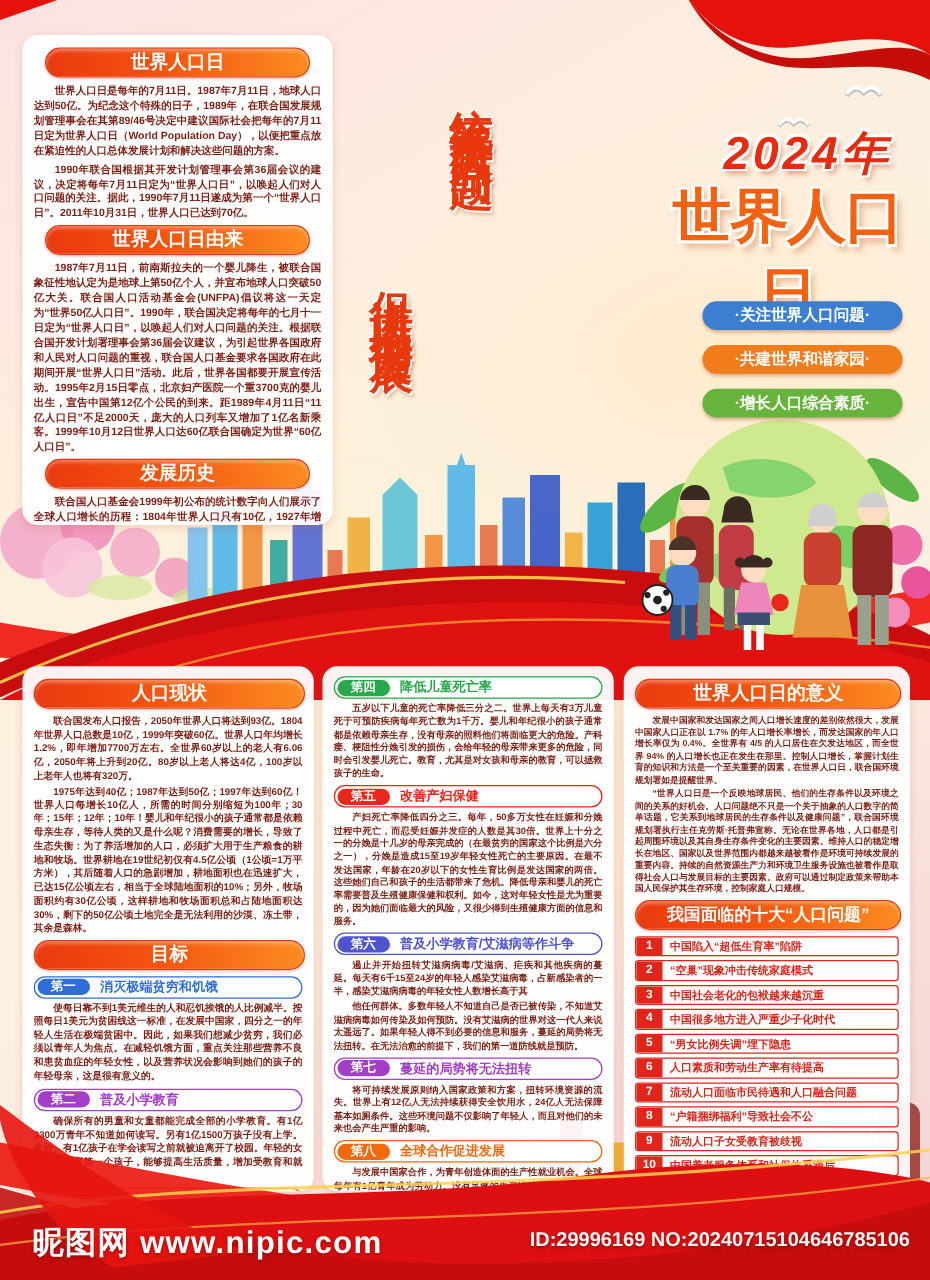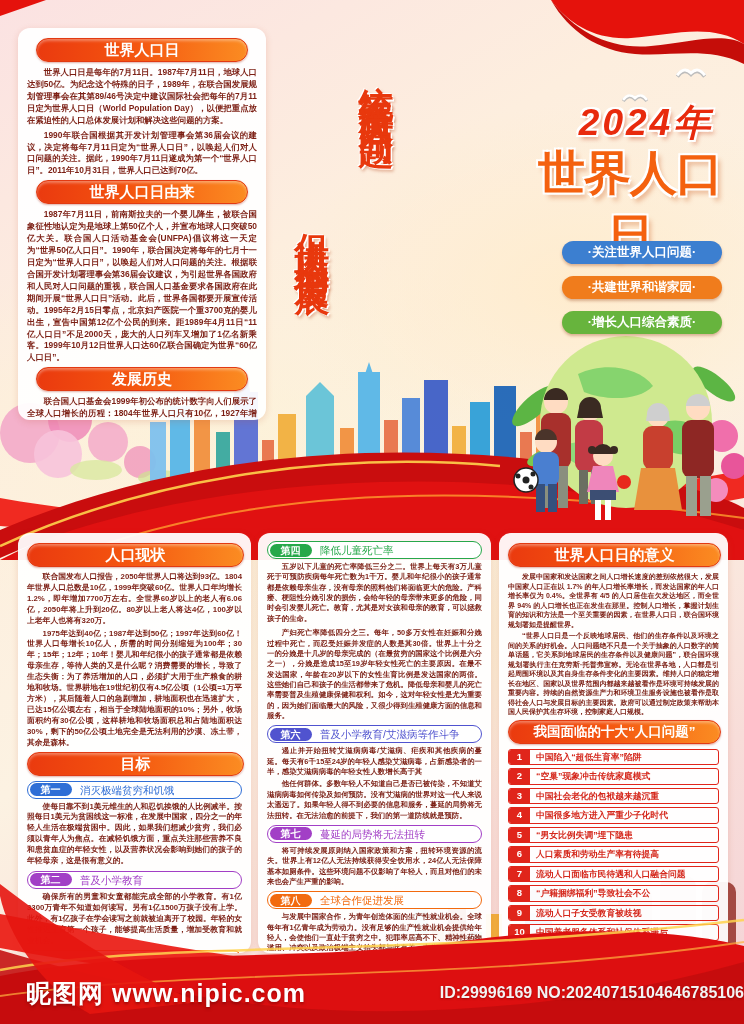--- a/index.html
+++ b/index.html
@@ -33,21 +33,21 @@
   #card2 .p{font-size:7.4px;line-height:1.4;margin-bottom:2px;}
   #card3 .p{font-size:7px;line-height:1.36;margin-bottom:2px;}
   
   .t-blue{--c:#2f6ed6;}.t-purple{--c:#a23fc6;}.t-orange{--c:#f26a0e;}
   .t-green{--c:#27a84a;}.t-red{--c:#e8281c;}.t-indigo{--c:#5053cf;}
   .goal{margin-top:4px;}
   .goal-head{display:flex;align-items:center;border:1.3px solid var(--c);border-radius:10px;
     height:16px;margin-bottom:3px;background:#fff;overflow:hidden;}
   .goal-num{flex:0 0 42px;background:var(--c);color:#fff;font-weight:bold;font-size:10px;
     text-align:center;line-height:13px;border-radius:8px;margin:1.5px;}
-  .goal-title{flex:1;color:var(--c);font-weight:normal;font-size:10.5px;line-height:16px;padding-left:7px;}
+  .goal-title{flex:1;color:var(--c);font-weight:bold;font-size:10.5px;line-height:16px;padding-left:7px;}
   
   .prob-row{display:flex;align-items:stretch;border:1px solid #e0251b;border-radius:3px;
     margin-bottom:3px;height:14.5px;background:rgba(255,255,255,.65);overflow:hidden;}
   .prob-num{flex:0 0 21px;background:#e0251b;color:#fff;font-weight:bold;font-size:9.5px;
     text-align:center;line-height:14.5px;}
   .prob-text{flex:1;color:#d5281c;font-weight:bold;font-size:8.8px;line-height:14.5px;padding-left:6px;white-space:nowrap;}
   
   .vtext{position:absolute;writing-mode:vertical-rl;font-family:"DejaVu Serif",serif;font-weight:bold;
     color:#e8380d;font-size:35px;letter-spacing:7px;z-index:5;
     text-shadow:1.5px 1.5px 0 #fff,-1px -1px 0 #fff,2.5px 3px 3px rgba(190,90,50,.4);}
@@ -62,21 +62,21 @@
     text-shadow:2px 2px 0 #fff,-2px -2px 0 #fff,2px -2px 0 #fff,-2px 2px 0 #fff,4px 5px 5px rgba(200,80,20,.4);}
   .pills{position:absolute;left:562px;top:241px;width:160px;z-index:5;}
   .pill{width:160px;height:23px;border-radius:12px;margin-bottom:12px;color:#fff;font-weight:bold;
     font-size:12.5px;text-align:center;line-height:23px;box-shadow:0 2px 3px rgba(150,60,20,.35);}
   .pills div:nth-of-type(1){background:#3c7fd0;}
   .pills div:nth-of-type(2){background:#f07c1c;}
   .pills div:nth-of-type(3){background:#67b43d;}
   
   .wm-left{position:absolute;left:26px;bottom:14px;z-index:9;color:#fff;font-weight:bold;font-size:25px;
     letter-spacing:1px;text-shadow:0 2px 3px rgba(110,0,0,.55);}
-  .wm-right{position:absolute;right:0;bottom:22px;z-index:9;color:#f3f3f3;font-weight:bold;font-size:16px;
+  .wm-right{position:absolute;right:16px;bottom:22px;z-index:9;color:#f3f3f3;font-weight:bold;font-size:16px;
     text-shadow:0 1px 2px rgba(90,0,0,.5);text-align:right;}
   
   .z1{z-index:1;}.z2{z-index:2;}.z3{z-index:3;}.z4{z-index:4;}.z8{z-index:8;}
 </style>
 </head>
 <body>
 
 <div class="poster">
 
   <svg class="abs z4" style="left:0;top:0;" width="46" height="18" viewBox="0 0 46 18">
@@ -292,20 +292,24 @@
     <div class="goal t-green" style="margin-top:1px;">
       <div class="goal-head">
         <span class="goal-num">第四</span>
         <span class="goal-title">降低儿童死亡率</span>
       </div>
       <div>
           <p class="p">五岁以下儿童的死亡率降低三分之二。世界上每天有3万儿童死于可预防疾病每年死亡数为1千万。婴儿和年纪很小的孩子通常都是依赖母亲生存，没有母亲的照料他们将面临更大的危险。产科瘘、梗阻性分娩引发的损伤，会给年轻的母亲带来更多的危险，同时会引发婴儿死亡。教育，尤其是对女孩和母亲的教育，可以拯救孩子的生命。</p>
         </div>
     </div>
     <div class="goal t-red">
+      <div class="goal-head">
+        <span class="goal-num">第五</span>
+        <span class="goal-title">改善产妇保健</span>
+      </div>
       <div>
           <p class="p">产妇死亡率降低四分之三。每年，50多万女性在妊娠和分娩过程中死亡，而忍受妊娠并发症的人数是其30倍。世界上十分之一的分娩是十几岁的母亲完成的（在最贫穷的国家这个比例是六分之一），分娩是造成15至19岁年轻女性死亡的主要原因。在最不发达国家，年龄在20岁以下的女性生育比例是发达国家的两倍。这些她们自己和孩子的生活都带来了危机。降低母亲和婴儿的死亡率需要普及生殖健康保健和权利。如今，这对年轻女性是尤为重要的，因为她们面临最大的风险，又很少得到生殖健康方面的信息和服务。</p>
         </div>
     </div>
     <div class="goal t-indigo">
       <div class="goal-head">
         <span class="goal-num">第六</span>
         <span class="goal-title">普及小学教育/艾滋病等作斗争</span>
       </div>
       <div>

